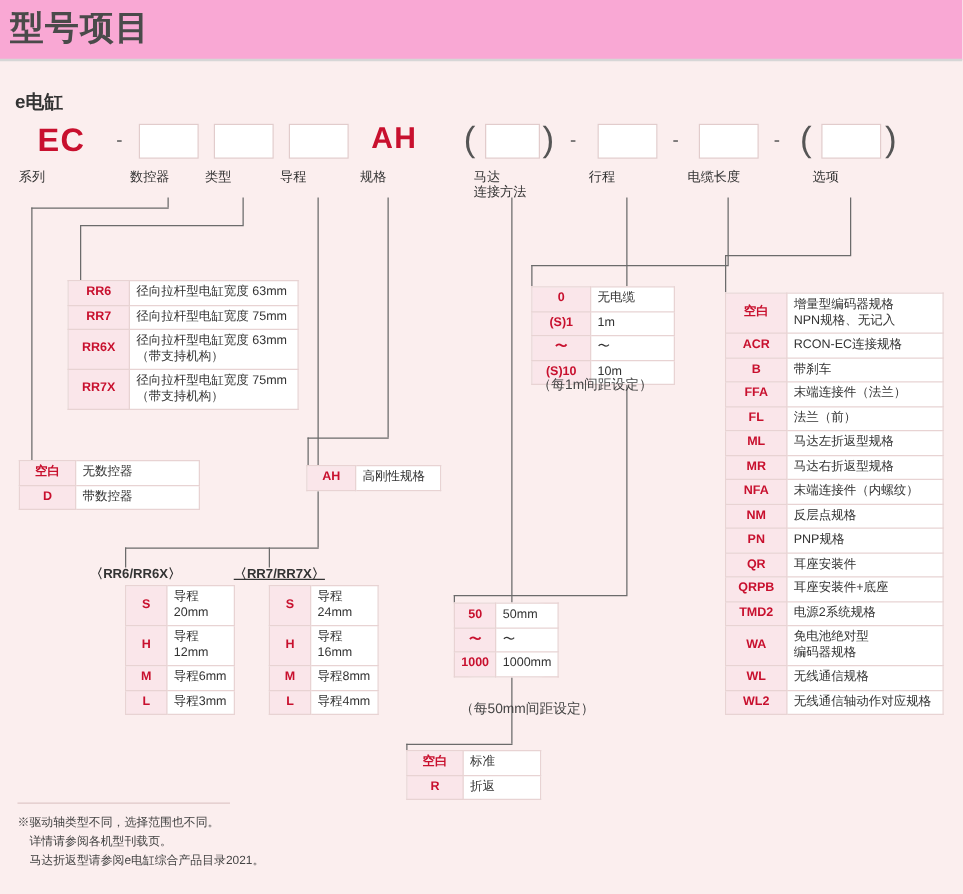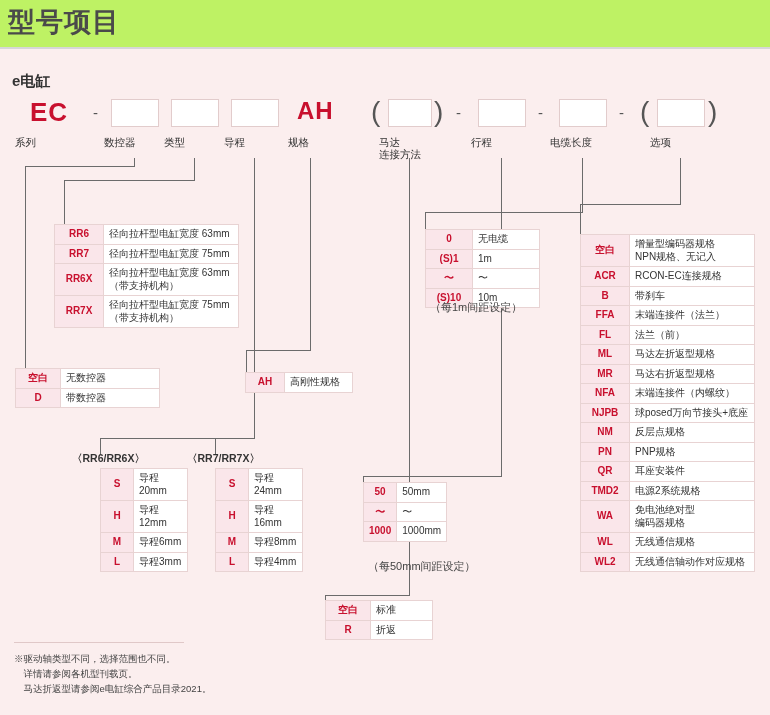--- a/index.html
+++ b/index.html
@@ -4,21 +4,21 @@
 <style>
   html,body{margin:0;padding:0;}
   body{
     width:770px;height:715px;position:relative;
     background:#fbeeee;
     font-family:"Liberation Sans", sans-serif;
     color:#333;
     overflow:hidden;
   }
   .header{
-    position:absolute;left:0;top:0;width:770px;height:48px;background:#bef264;
+    position:absolute;left:0;top:0;width:770px;height:48px;background:#f9a8d4;
   }
   .header-title{
     position:absolute;left:8px;top:4px;font-size:27px;font-weight:bold;color:#4a4a4a;letter-spacing:1px;
   }
   .header-rule{
     position:absolute;left:0;top:47px;width:770px;height:2px;background:#d6d6d6;
   }
   .section-title{
     position:absolute;left:12px;top:72px;font-size:15px;font-weight:bold;color:#333;
   }
@@ -190,21 +190,21 @@
 <table class="tbl" style="left:245px;top:372px;width:108px;">
   <tbody>
       <tr>
     <td class="k" style="width:28px;">AH</td>
     <td class="v">高刚性规格</td>
   </tr>
 </tbody>
   </table>
 
 <div class="grp-label" style="left:72px;top:452px;">〈RR6/RR6X〉</div>
-<div class="grp-label" style="left:187px;top:452px;">〈RR7/RR7X〉</div>
+<div class="grp-label" style="left:187px;top:452px;text-decoration:underline;">〈RR7/RR7X〉</div>
 
 <table class="tbl" style="left:100px;top:468px;width:88px;">
   <tbody>
       <tr>
     <td class="k" style="width:22px;">S</td>
     <td class="v">导程20mm</td>
   </tr>
   <tr>
     <td class="k">H</td>
     <td class="v">导程12mm</td>
@@ -323,34 +323,34 @@
   </tr>
   <tr>
     <td class="k">MR</td>
     <td class="v">马达右折返型规格</td>
   </tr>
   <tr>
     <td class="k">NFA</td>
     <td class="v">末端连接件（内螺纹）</td>
   </tr>
   <tr>
-    <td class="k">NJPB</td>
-    <td class="v">球posed万向节接头+底座</td>
-  </tr>
-  <tr>
     <td class="k">NM</td>
     <td class="v">反层点规格</td>
   </tr>
   <tr>
     <td class="k">PN</td>
     <td class="v">PNP规格</td>
   </tr>
   <tr>
     <td class="k">QR</td>
     <td class="v">耳座安装件</td>
+  </tr>
+  <tr>
+    <td class="k">QRPB</td>
+    <td class="v">耳座安装件+底座</td>
   </tr>
   <tr>
     <td class="k">TMD2</td>
     <td class="v">电源2系统规格</td>
   </tr>
   <tr>
     <td class="k">WA</td>
     <td class="v" style="white-space:pre-line;">免电池绝对型
 编码器规格</td>
   </tr>

